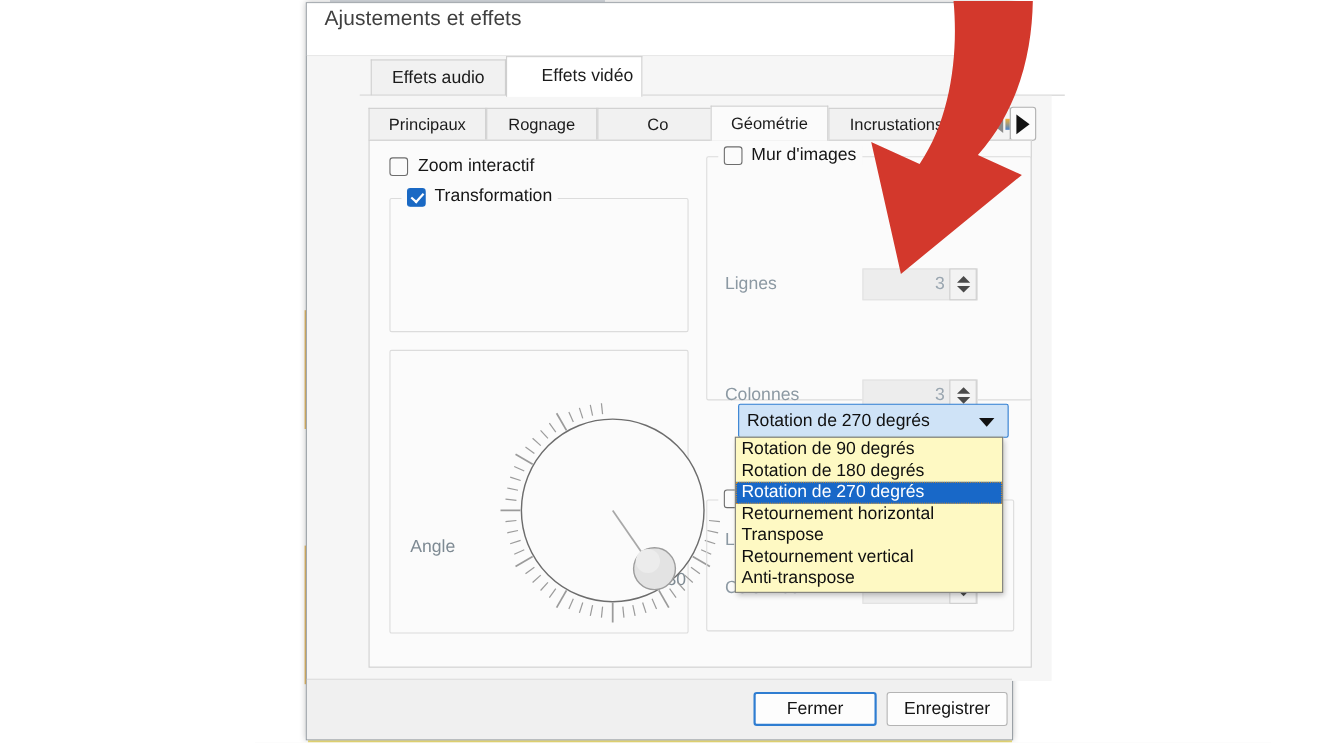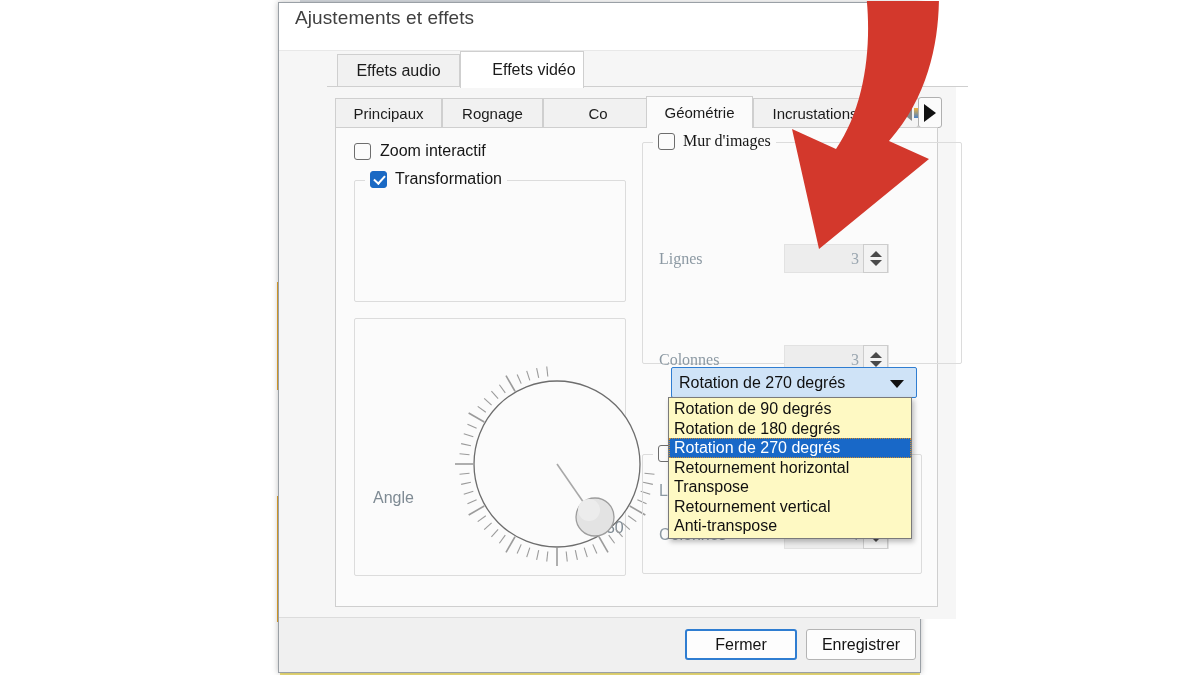--- a/index.html
+++ b/index.html
@@ -271,21 +271,21 @@
         <div class="ddlist" id="ddlist">
             <div class="ddopt">Rotation de 90 degrés</div>
             <div class="ddopt">Rotation de  180 degrés</div>
             <div class="ddopt sel">Rotation de  270 degrés</div>
             <div class="ddopt">Retournement horizontal</div>
             <div class="ddopt">Transpose</div>
             <div class="ddopt">Retournement vertical</div>
             <div class="ddopt">Anti-transpose</div>
           </div>
 
-        <div class="grp" style="left:306px;top:14px;width:320px;height:222px;font-family:Liberation Serif, serif;">
+        <div class="grp" style="left:306px;top:14px;width:296px;height:222px;">
           <div class="grp-title cb-row">
             <span class="cb"></span>
             <span>Mur d'images</span>
           </div>
 
           <div class="lbl-dis" style="left:16px;top:107px;">Lignes</div>
           <div class="spin" style="left:141px;top:101px;">
             <span class="spin-val">3</span>
             <span class="spin-btns">
               <span class="sp-up"></span>

